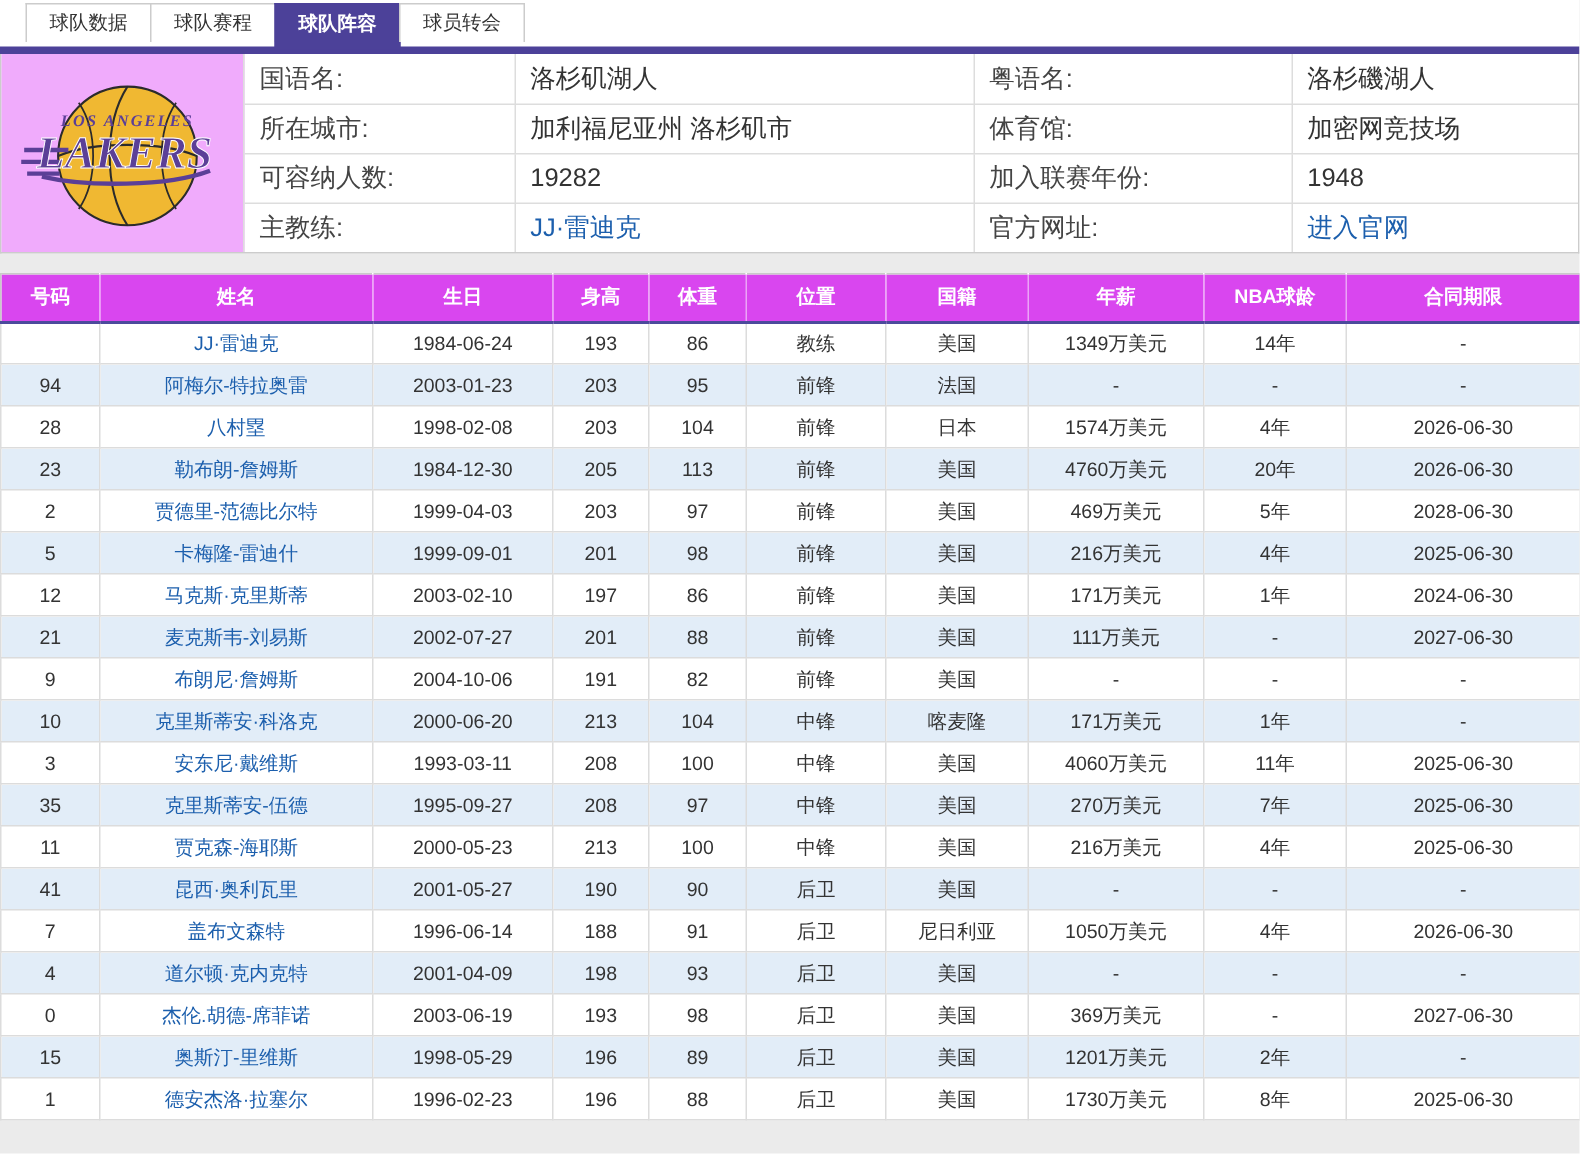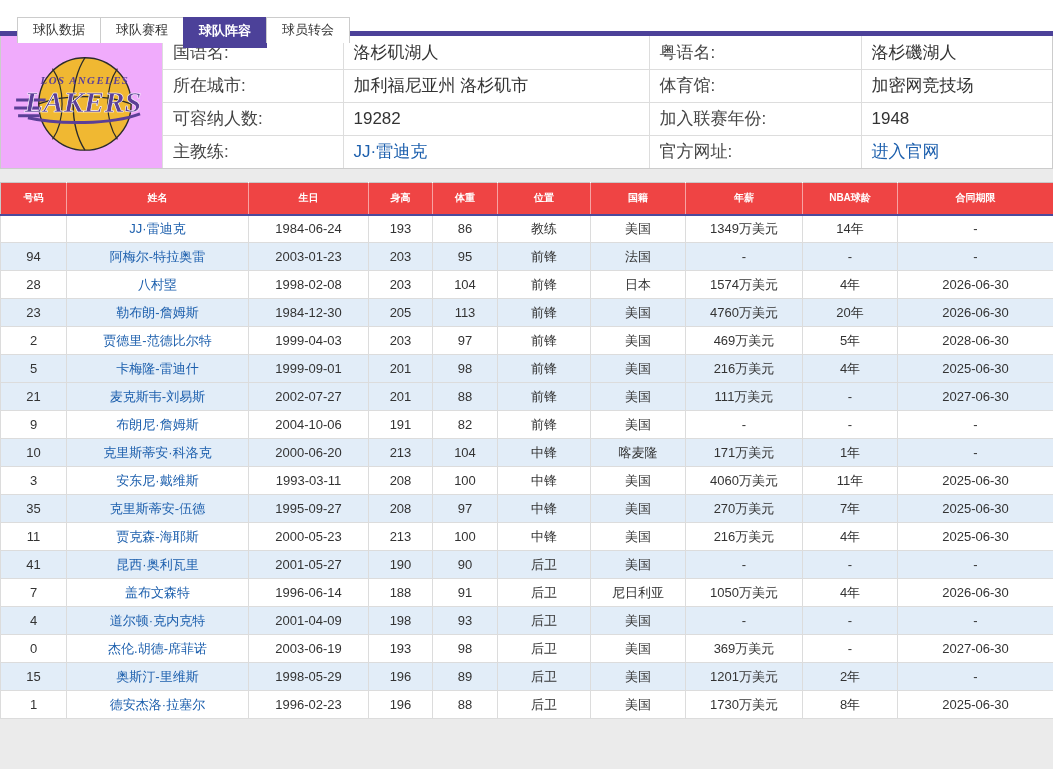--- a/index.html
+++ b/index.html
@@ -6,21 +6,21 @@
   html,body { width:1053px; height:769px; overflow:hidden; }
   body {
     background:#ebebeb;
     font-family:"Liberation Sans","DejaVu Sans",sans-serif;
     font-size:13px; color:#333;
   }
 
   
   .tabbar { position:relative; height:36px; background:#fff; }
   .strip { position:absolute; left:0; right:0; top:31px; height:5px; background:#4c4199; }
-  .tabs { position:absolute; top:17px; left:17px; display:flex; z-index:2; }
+  .tabs { position:absolute; top:2px; left:17px; display:flex; z-index:2; }
   .tab {
     height:26px; line-height:24px; padding:0 15px; background:#fff;
     border:1px solid #ccc; border-bottom:none; margin-right:-1px;
     color:#333; cursor:pointer; white-space:nowrap;
   }
   .tab.active {
     height:31px; line-height:26px; background:#4c4199; border-color:#4c4199;
     color:#fff; font-weight:bold;
   }
 
@@ -40,21 +40,21 @@
   .info-value { color:#333; }
 
   .gap { height:13px; }
 
   
   .roster-table {
     width:1053px; border-collapse:collapse; table-layout:fixed; background:#fff;
     border:1px solid #c9c9c9;
   }
   .roster-table th {
-    background:#ef4444; color:#fff; height:32px; font-size:10px; font-weight:bold;
+    background:#d946ef; color:#fff; height:32px; font-size:13px; font-weight:bold;
     text-align:center; border-right:1px solid rgba(255,255,255,.5);
     border-bottom:2px solid #4c4a9c; white-space:nowrap;
   }
   .roster-table th:last-child { border-right:none; }
   .roster-table td {
     height:28px; text-align:center; font-size:13px; color:#333;
     border:1px solid #dcdcdc; white-space:nowrap; overflow:hidden;
   }
   .roster-table tr.alt td { background:#e2edf8; }
   .roster-table col.c1  { width:66px; }
@@ -228,20 +228,32 @@
         <td><span class="link">卡梅隆-雷迪什</span></td>
         <td>1999-09-01</td>
         <td>201</td>
         <td>98</td>
         <td>前锋</td>
         <td>美国</td>
         <td>216万美元</td>
         <td>4年</td>
         <td>2025-06-30</td>
       </tr>
+      <tr>
+        <td>12</td>
+        <td><span class="link">马克斯·克里斯蒂</span></td>
+        <td>2003-02-10</td>
+        <td>197</td>
+        <td>86</td>
+        <td>前锋</td>
+        <td>美国</td>
+        <td>171万美元</td>
+        <td>1年</td>
+        <td>2024-06-30</td>
+      </tr>
       <tr class="alt">
         <td>21</td>
         <td><span class="link">麦克斯韦-刘易斯</span></td>
         <td>2002-07-27</td>
         <td>201</td>
         <td>88</td>
         <td>前锋</td>
         <td>美国</td>
         <td>111万美元</td>
         <td>-</td>

